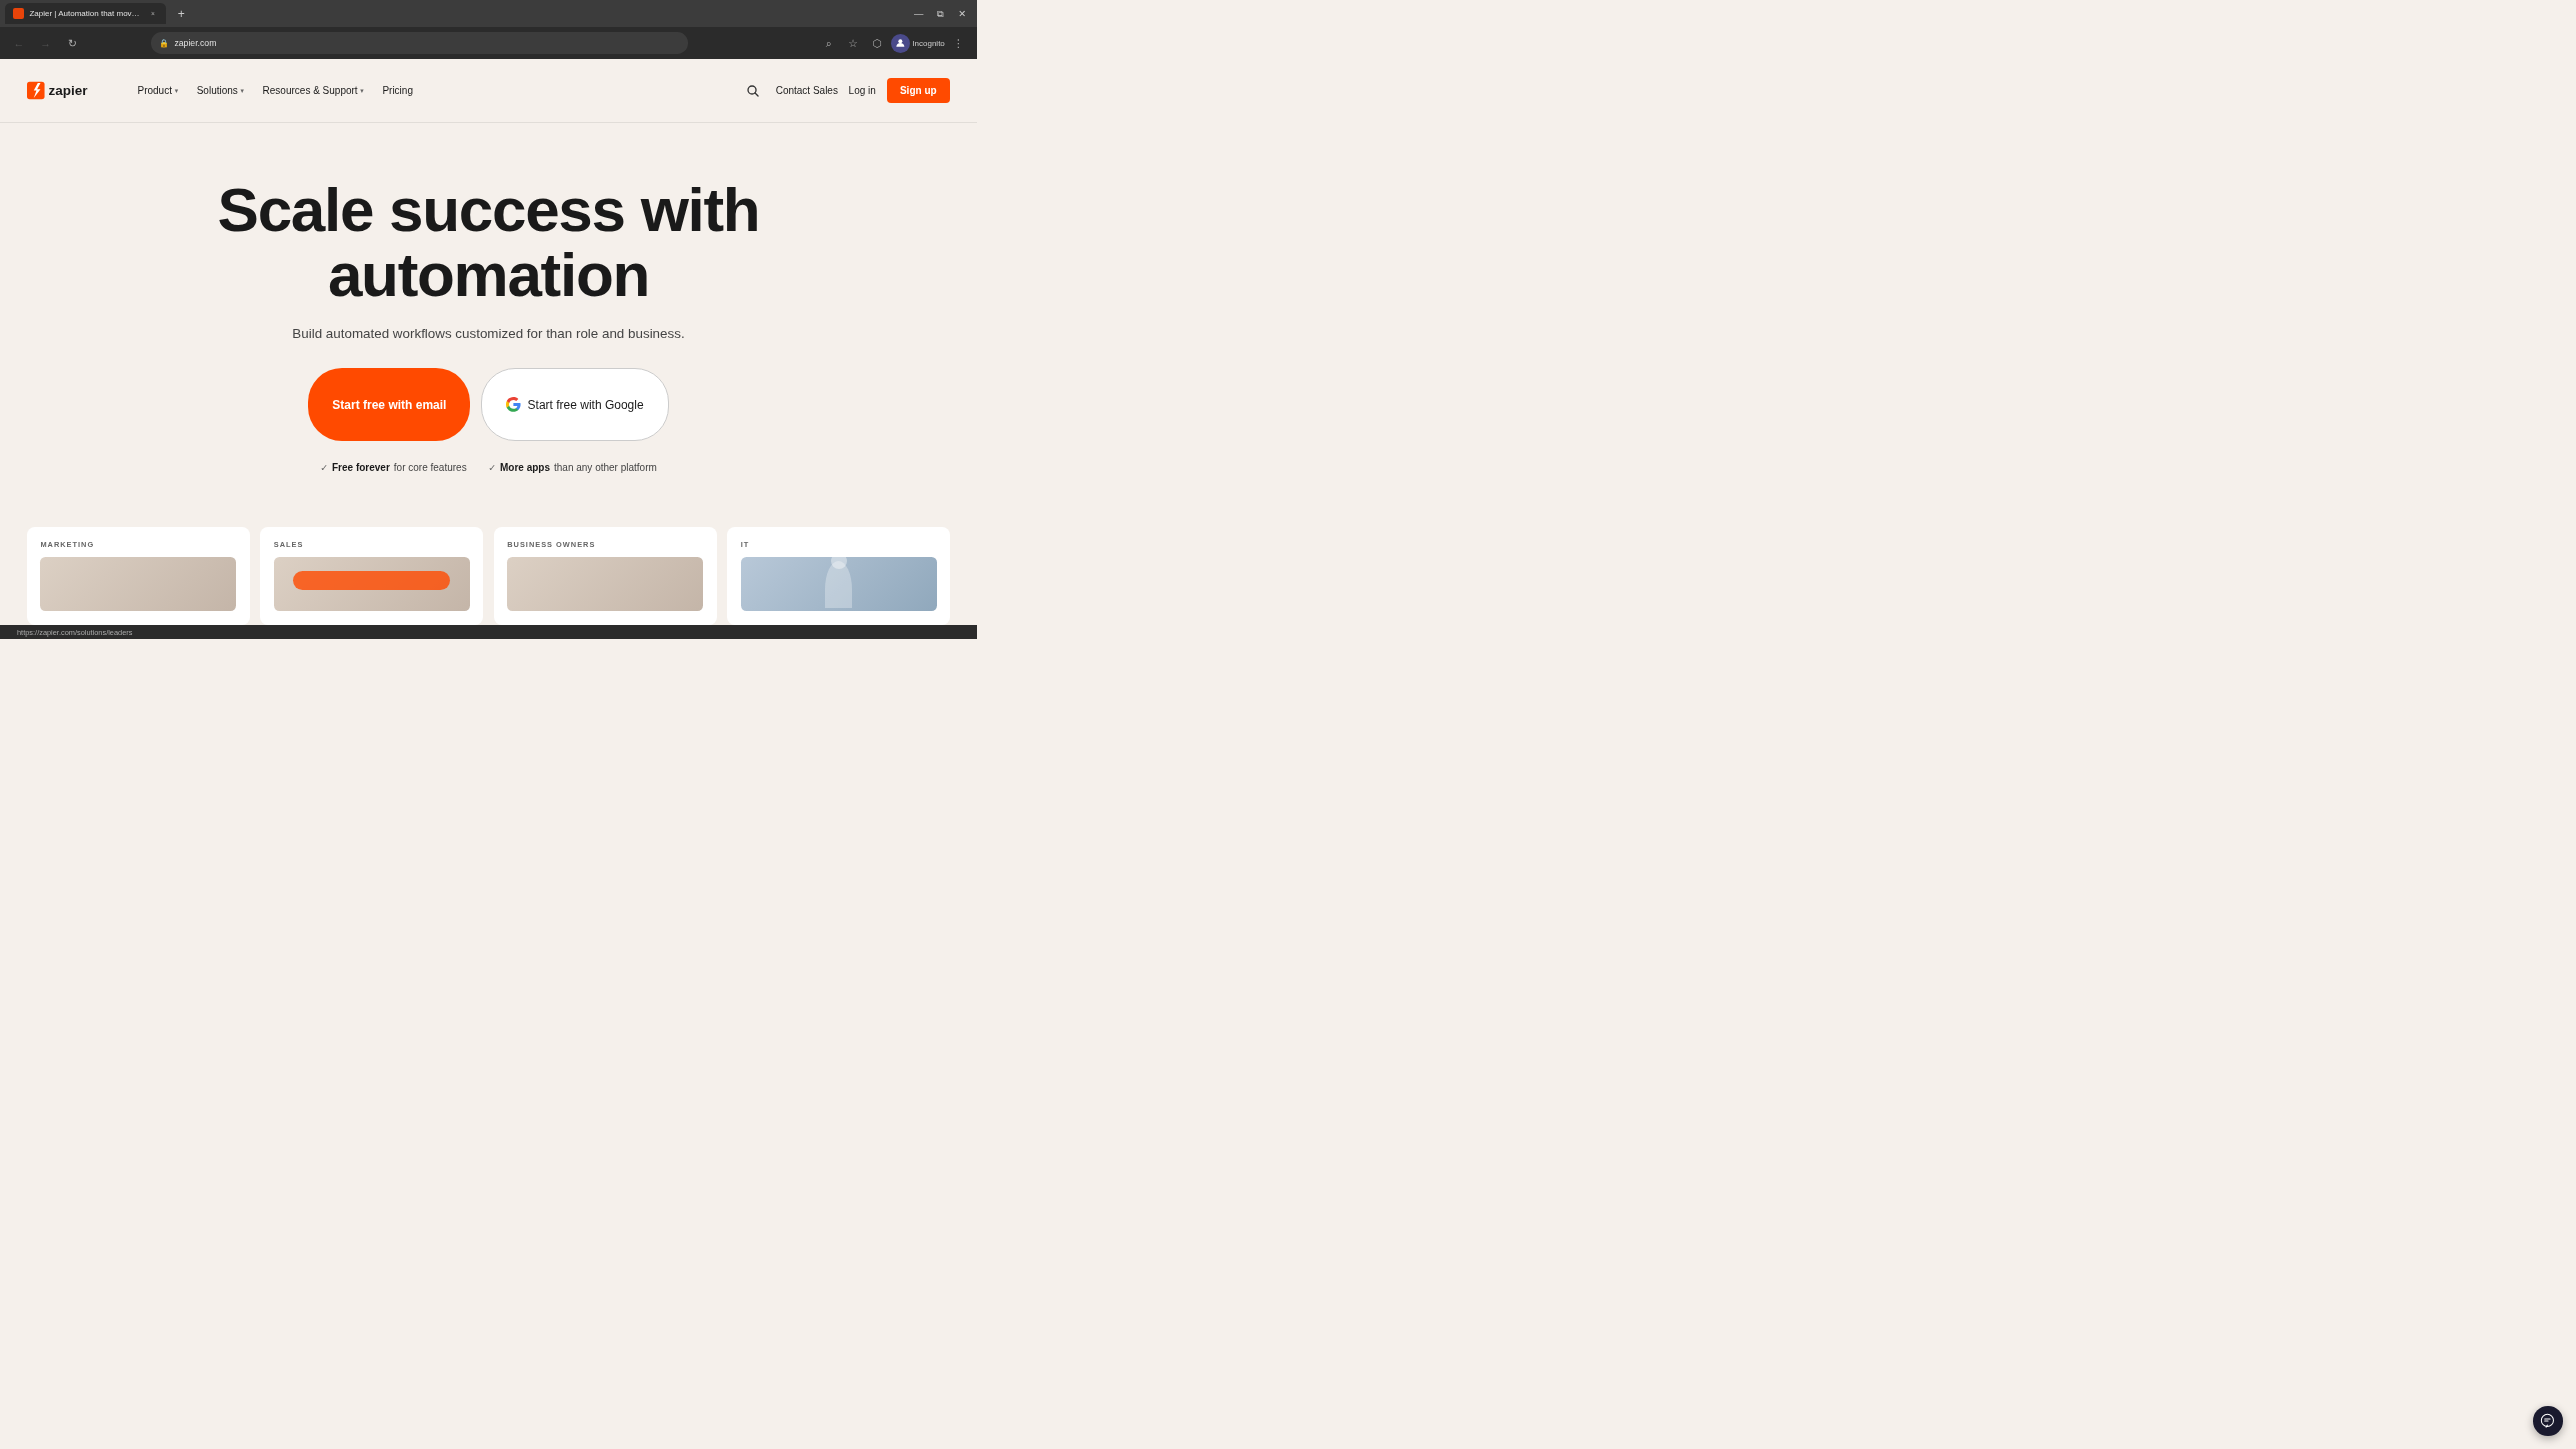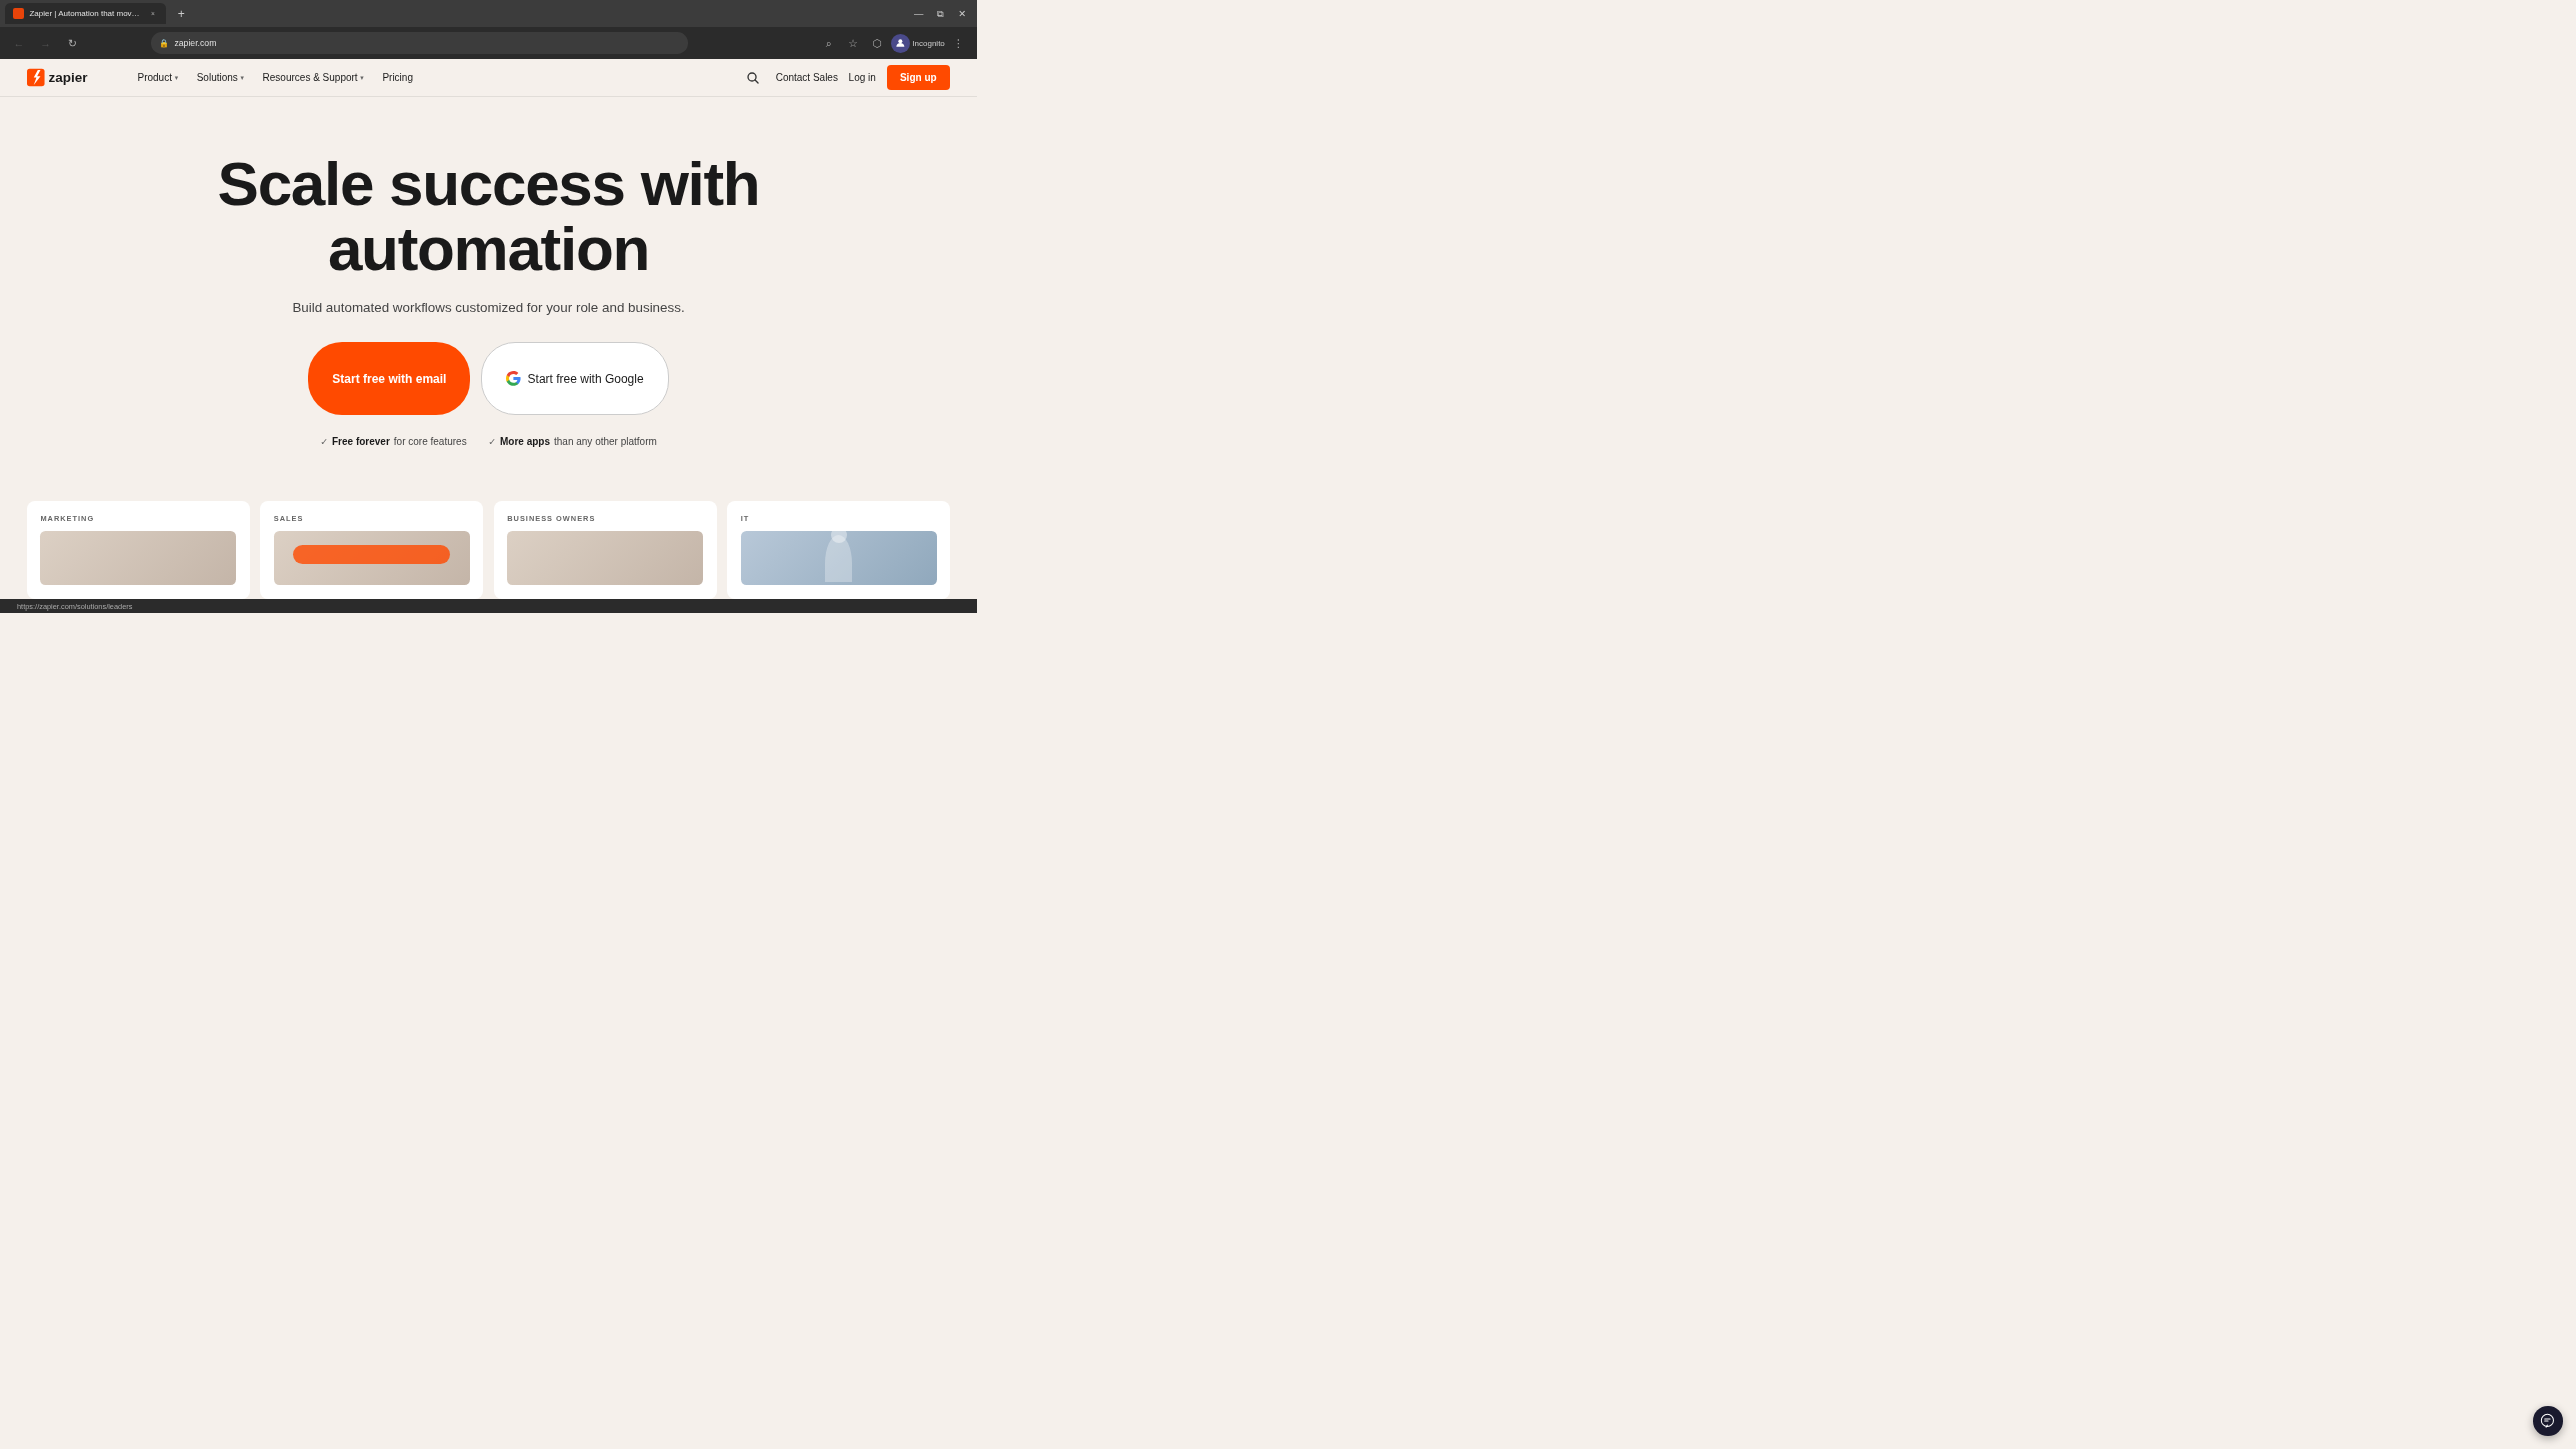--- a/index.html
+++ b/index.html
@@ -183,21 +183,21 @@
     }
 
     
     .website {
       background: #f5f0eb;
     }
 
     
     .site-nav {
       background: #f5f0eb;
-      height: 38px;
+      height: 64px;
       display: flex;
       align-items: center;
       padding: 0 27px;
       gap: 21.5px;
       border-bottom: 0.7px solid rgba(0,0,0,0.08);
     }
 
     .logo-area {
       display: flex;
       align-items: center;
@@ -517,21 +517,21 @@
       <a class="login-link">Log in</a>
       <button class="signup-btn">Sign up</button>
     </div>
   </nav>
 
   <section class="hero">
     <h1 class="hero-title">
       <span>Scale success with</span><br>
       <span>automation</span>
     </h1>
-    <p class="hero-subtitle">Build automated workflows customized for your role and business.</p>
+    <p class="hero-subtitle">Build automated workflows customized for than role and business.</p>
 
     <div class="hero-buttons">
       <button class="btn-email">Start free with email</button>
       <button class="btn-google">
 
         <svg class="google-logo" viewBox="0 0 22 22" fill="none">
           <path d="M21.6 11.25c0-.79-.07-1.55-.2-2.27H11v4.29h5.98c-.26 1.37-1.05 2.53-2.24 3.31v2.75h3.62c2.12-1.95 3.34-4.83 3.34-8.08z" fill="#4285F4"></path>
           <path d="M11 22c2.97 0 5.46-.98 7.28-2.66l-3.57-2.77c-.98.66-2.23 1.06-3.71 1.06-2.86 0-5.29-1.93-6.16-4.53H1.18v2.84C3 19.52 6.7 22 11 22z" fill="#34A853"></path>
           <path d="M4.84 13.1c-.22-.66-.35-1.36-.35-2.1s.13-1.44.35-2.1V6.06H1.18A10.96 10.96 0 000 11c0 1.77.42 3.45 1.18 4.94l3.66-2.84z" fill="#FBBC05"></path>
           <path d="M11 4.38c1.62 0 3.06.56 4.21 1.64l3.15-3.15C16.46.99 13.97 0 11 0 6.7 0 3 2.48 1.18 6.06l3.66 2.84C5.71 6.3 8.14 4.38 11 4.38z" fill="#EA4335"></path>

